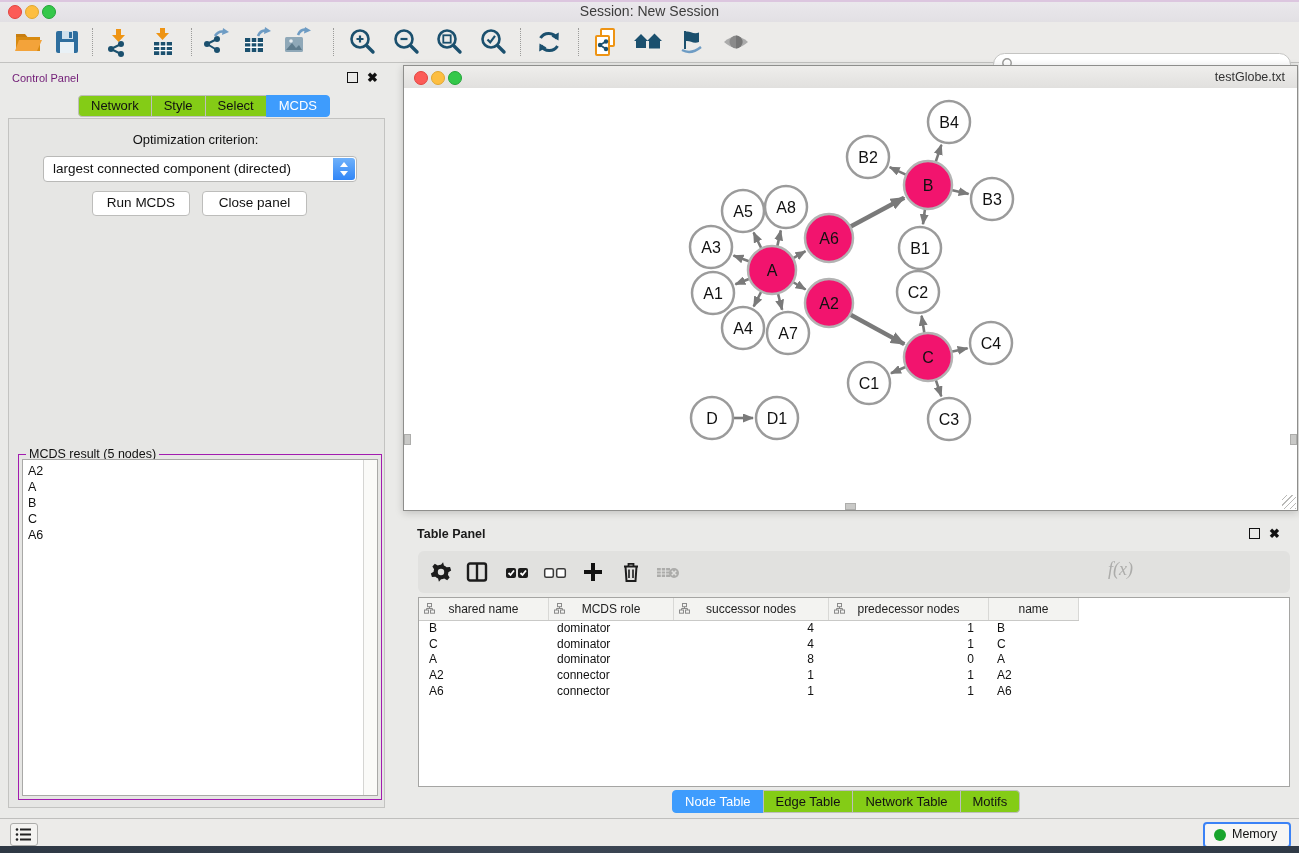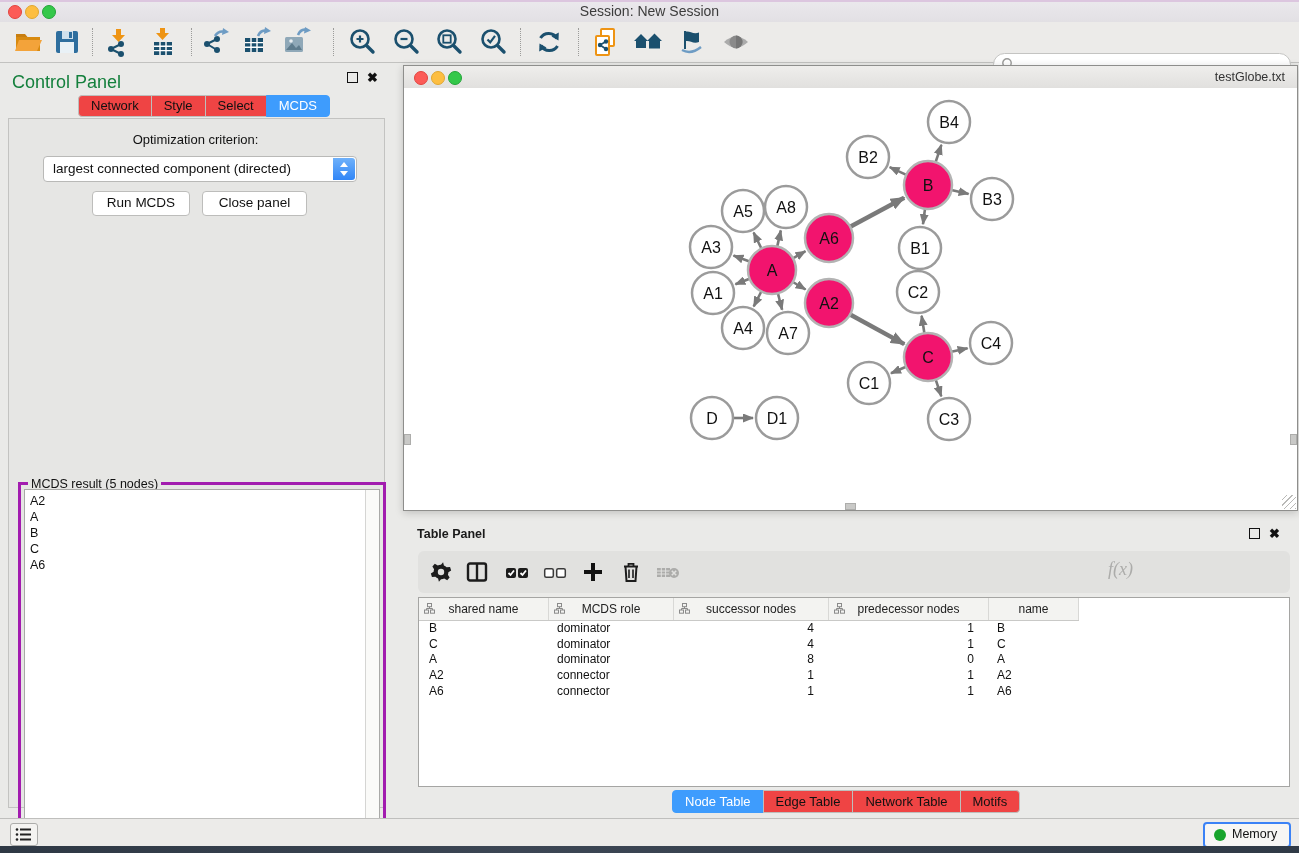--- a/index.html
+++ b/index.html
@@ -15,42 +15,42 @@
   #titlebar .title{position:absolute;left:0;right:0;top:3px;text-align:center;font-size:14px;color:#3C3C3C;}
   
   #toolbar{left:0;top:22px;width:1299px;height:40px;background:#ECEBE9;border-bottom:1px solid #C2C2C0;}
   .tbicon{position:absolute;top:5px;width:30px;height:30px;}
   .tbsep{position:absolute;top:6px;height:28px;border-left:1px dotted #9C9C9A;}
   #search-box{position:absolute;left:993px;top:31px;width:296px;height:21px;background:#fff;border:1px solid #C4C4C2;border-radius:12px;}
   #search-box input{position:absolute;left:26px;top:1px;width:260px;height:17px;border:none;outline:none;font-size:12px;background:transparent;}
   #search-box svg{position:absolute;left:7px;top:3px;}
   
   #cp-header{left:0;top:66px;width:395px;height:26px;}
-  #cp-title{position:absolute;left:12px;top:6px;font-size:18px;color:#15803d;}
+  #cp-title{position:absolute;left:12px;top:6px;font-size:11px;color:#701a75;}
   .panel-btns{position:absolute;top:6px;display:flex;gap:9px;align-items:center;}
   .float-ic{width:9px;height:9px;border:1.5px solid #111;display:inline-block;}
   .close-ic{font-size:13px;color:#111;line-height:11px;font-weight:bold;}
   #cp-content{left:8px;top:118px;width:375px;height:688px;background:#E6E6E4;border:1px solid #C3C3C1;}
   .seg-tabs{display:flex;}
-  .seg-tab{height:20px;line-height:20px;background:#ef4444;border:1px solid #BEBEBC;font-size:13px;color:#111;text-align:center;padding:0 12px;margin-left:-1px;white-space:nowrap;}
+  .seg-tab{height:20px;line-height:20px;background:#84cc16;border:1px solid #BEBEBC;font-size:13px;color:#111;text-align:center;padding:0 12px;margin-left:-1px;white-space:nowrap;}
   .seg-tab:first-child{border-radius:4px 0 0 4px;margin-left:0;}
   .seg-tab:last-child{border-radius:0 4px 4px 0;}
   .seg-tab.active{background:#3E9CFD;border-color:#3E9CFD;color:#fff;}
   #control-tabs{left:78px;top:95px;}
   #opt-label{left:8px;top:132px;width:375px;text-align:center;font-size:13px;color:#111;}
   #criterion-select{left:43px;top:156px;width:312px;height:24px;background:#fff;border:1px solid #B9B9B7;border-radius:4px;}
   #criterion-select .val{position:absolute;left:9px;top:4px;font-size:13.5px;color:#111;white-space:nowrap;}
   #criterion-select .stepper{position:absolute;right:1px;top:1px;width:22px;height:22px;border-radius:0 3px 3px 0;background:linear-gradient(#6FB1FA,#3186F7);}
   .chev{position:absolute;left:6.5px;width:0;height:0;border-left:4.5px solid transparent;border-right:4.5px solid transparent;}
   .chev.up{top:4px;border-bottom:5px solid #fff;}
   .chev.down{bottom:4px;border-top:5px solid #fff;}
   .push-btn{position:absolute;height:23px;background:#FFFFFF;border:1px solid #BDBDBB;border-radius:4px;font-size:13.5px;color:#111;text-align:center;line-height:22px;}
   #run-btn{left:92px;top:191px;width:96px;}
   #closep-btn{left:202px;top:191px;width:103px;}
-  #result-box{left:18px;top:454px;width:362px;height:344px;border:3px solid #a21caf;margin-top:28px;}
+  #result-box{left:18px;top:454px;width:362px;height:344px;border:1px solid #a21caf;}
   #result-box .legend{position:absolute;left:7px;top:-8px;background:#E6E6E4;padding:0 3px;font-size:12.5px;color:#111;}
   #result-list{position:absolute;left:3px;top:4px;right:3px;bottom:3px;background:#fff;border:1px solid #A9A9A7;}
   #result-items{position:absolute;left:5px;top:3px;right:16px;font-size:12.5px;color:#111;}
   .result-item{height:16px;line-height:16px;}
   #result-scroll{position:absolute;right:0;top:0;bottom:0;width:13px;background:#FAFAF8;border-left:1px solid #D5D5D3;}
   
   #net-window{left:403px;top:65px;width:895px;height:446px;background:#fff;border:1px solid #8E8E8C;box-sizing:border-box;box-shadow:0 2px 8px rgba(0,0,0,0.18);}
   #net-titlebar{position:absolute;left:0;top:0;right:0;height:22px;background:linear-gradient(#EFEEEC,#E1E0DE);border-bottom:1px solid #B5B5B3;}
   #net-titlebar .title{position:absolute;left:0;right:12px;top:4px;text-align:right;font-size:12.5px;color:#333;}
   #graph-canvas{position:absolute;left:0;top:22px;width:893px;height:422px;background:#fff;}

